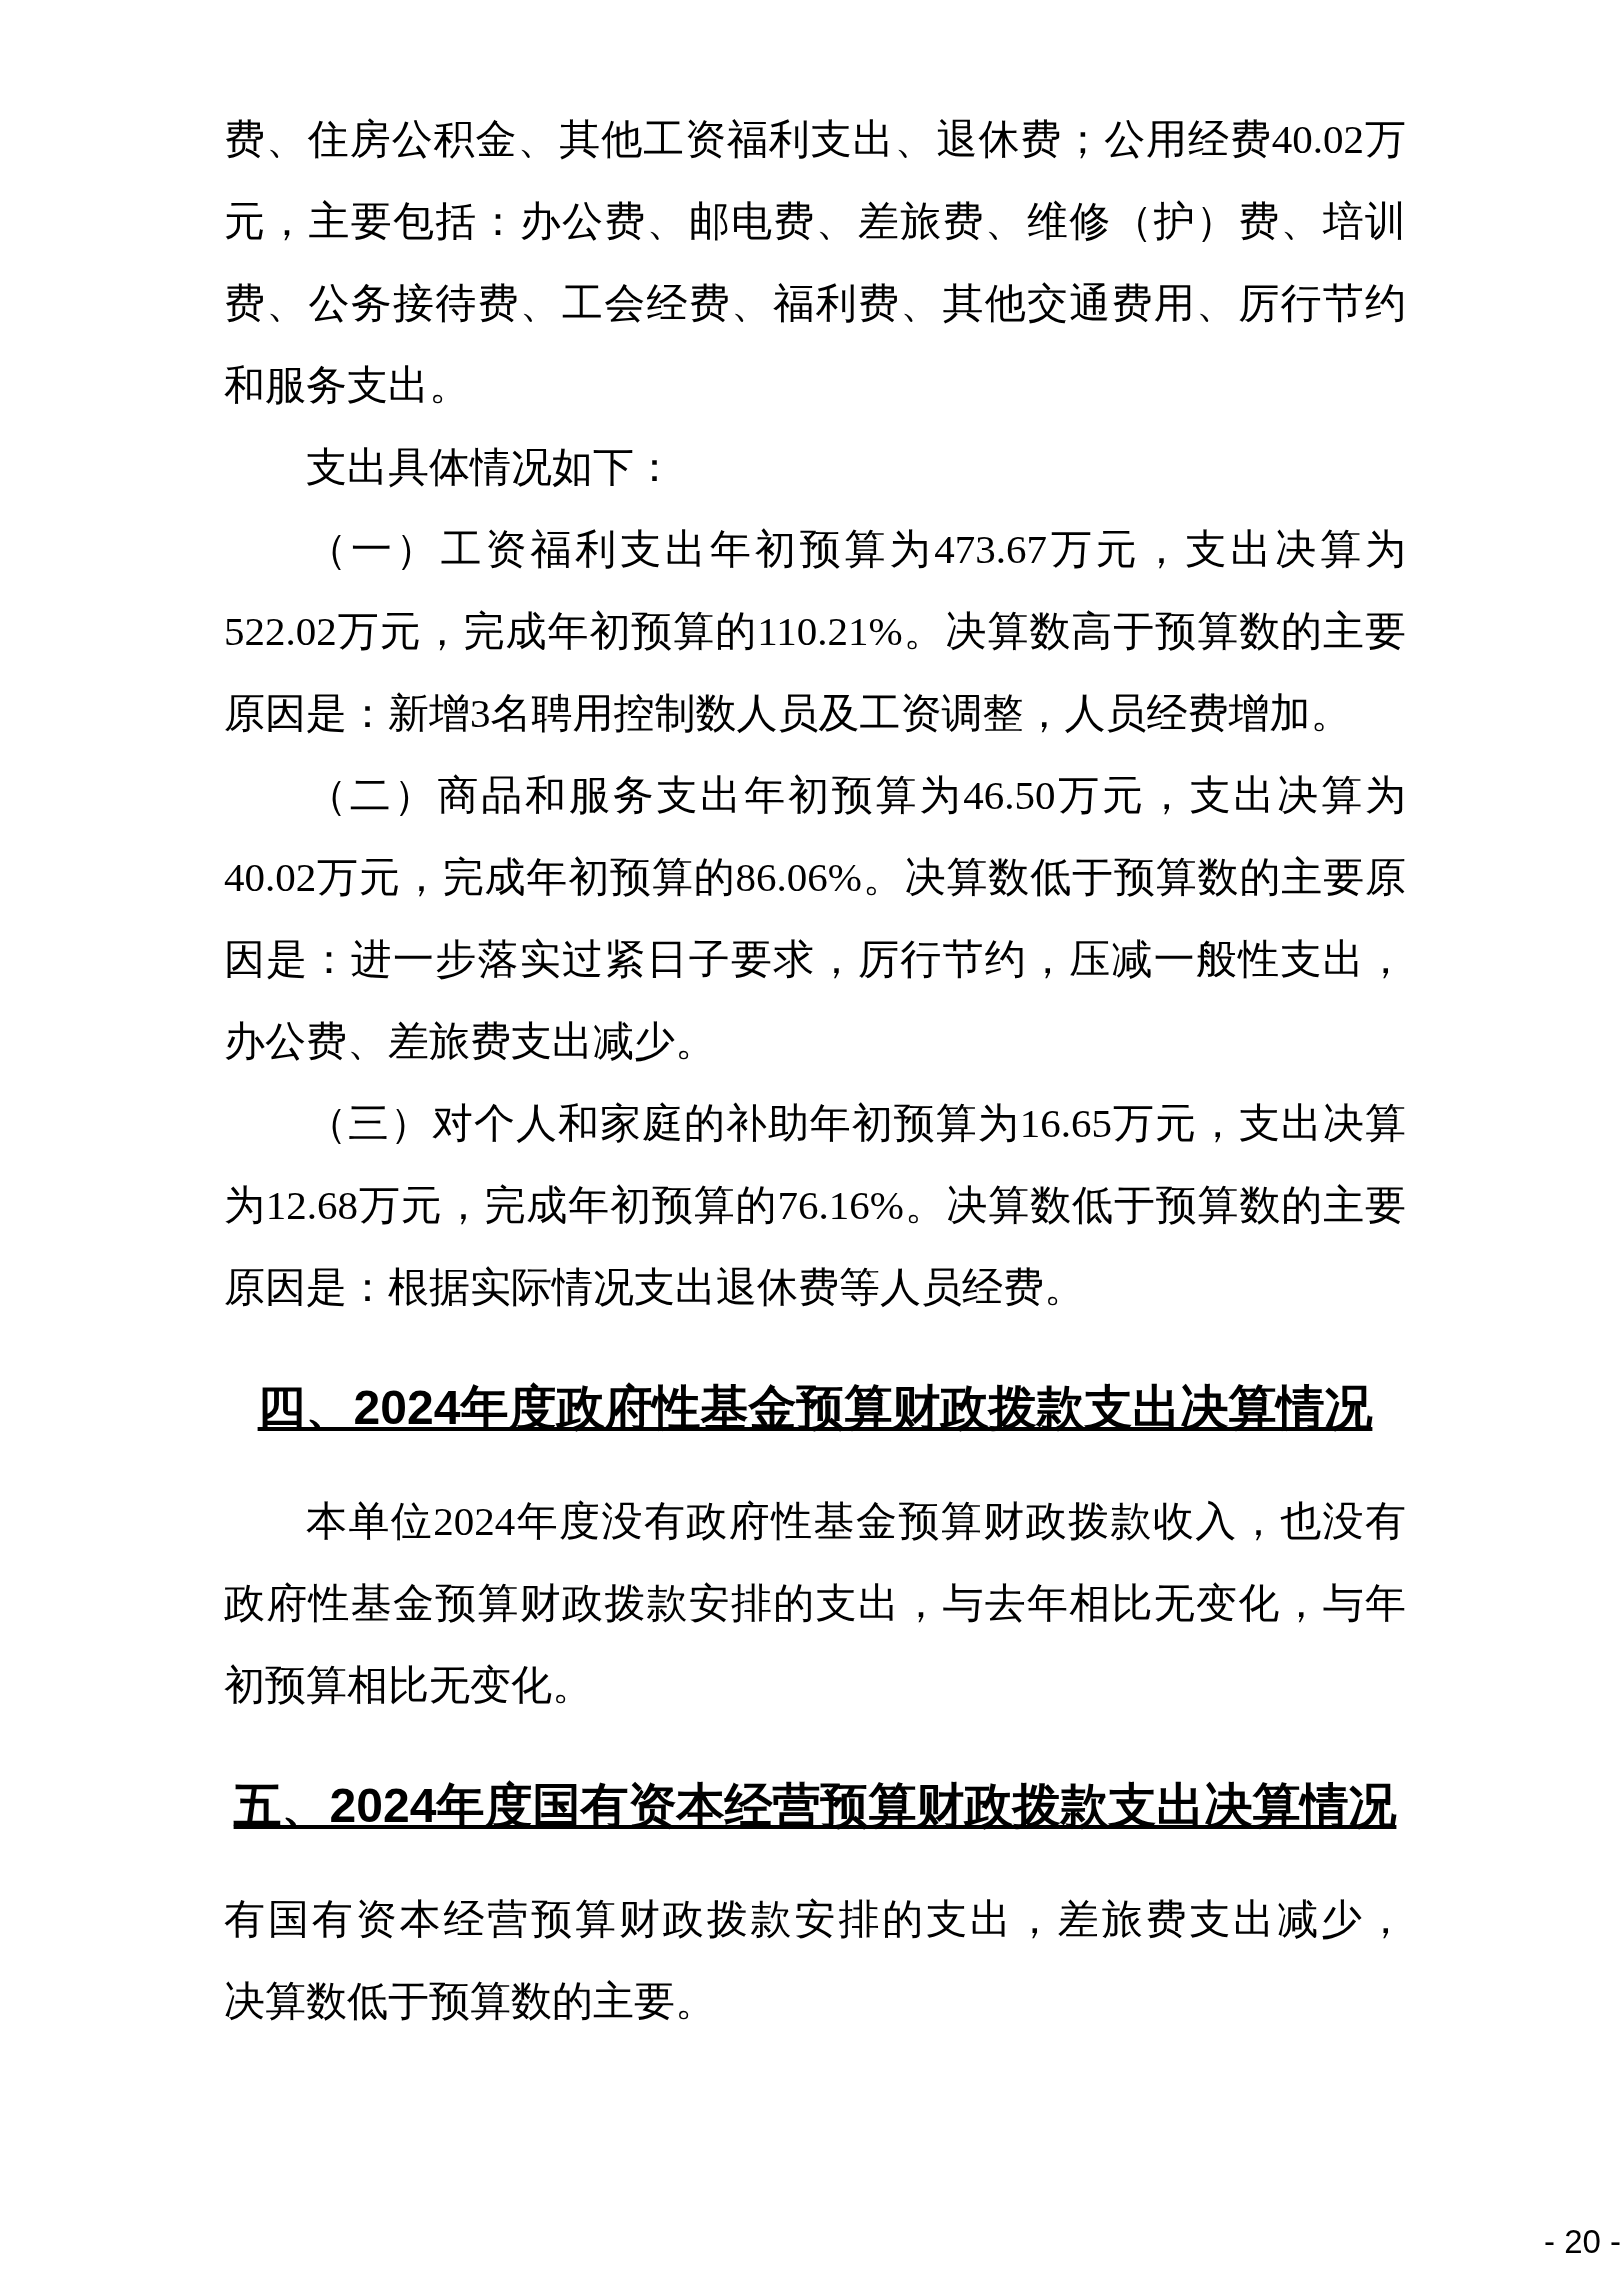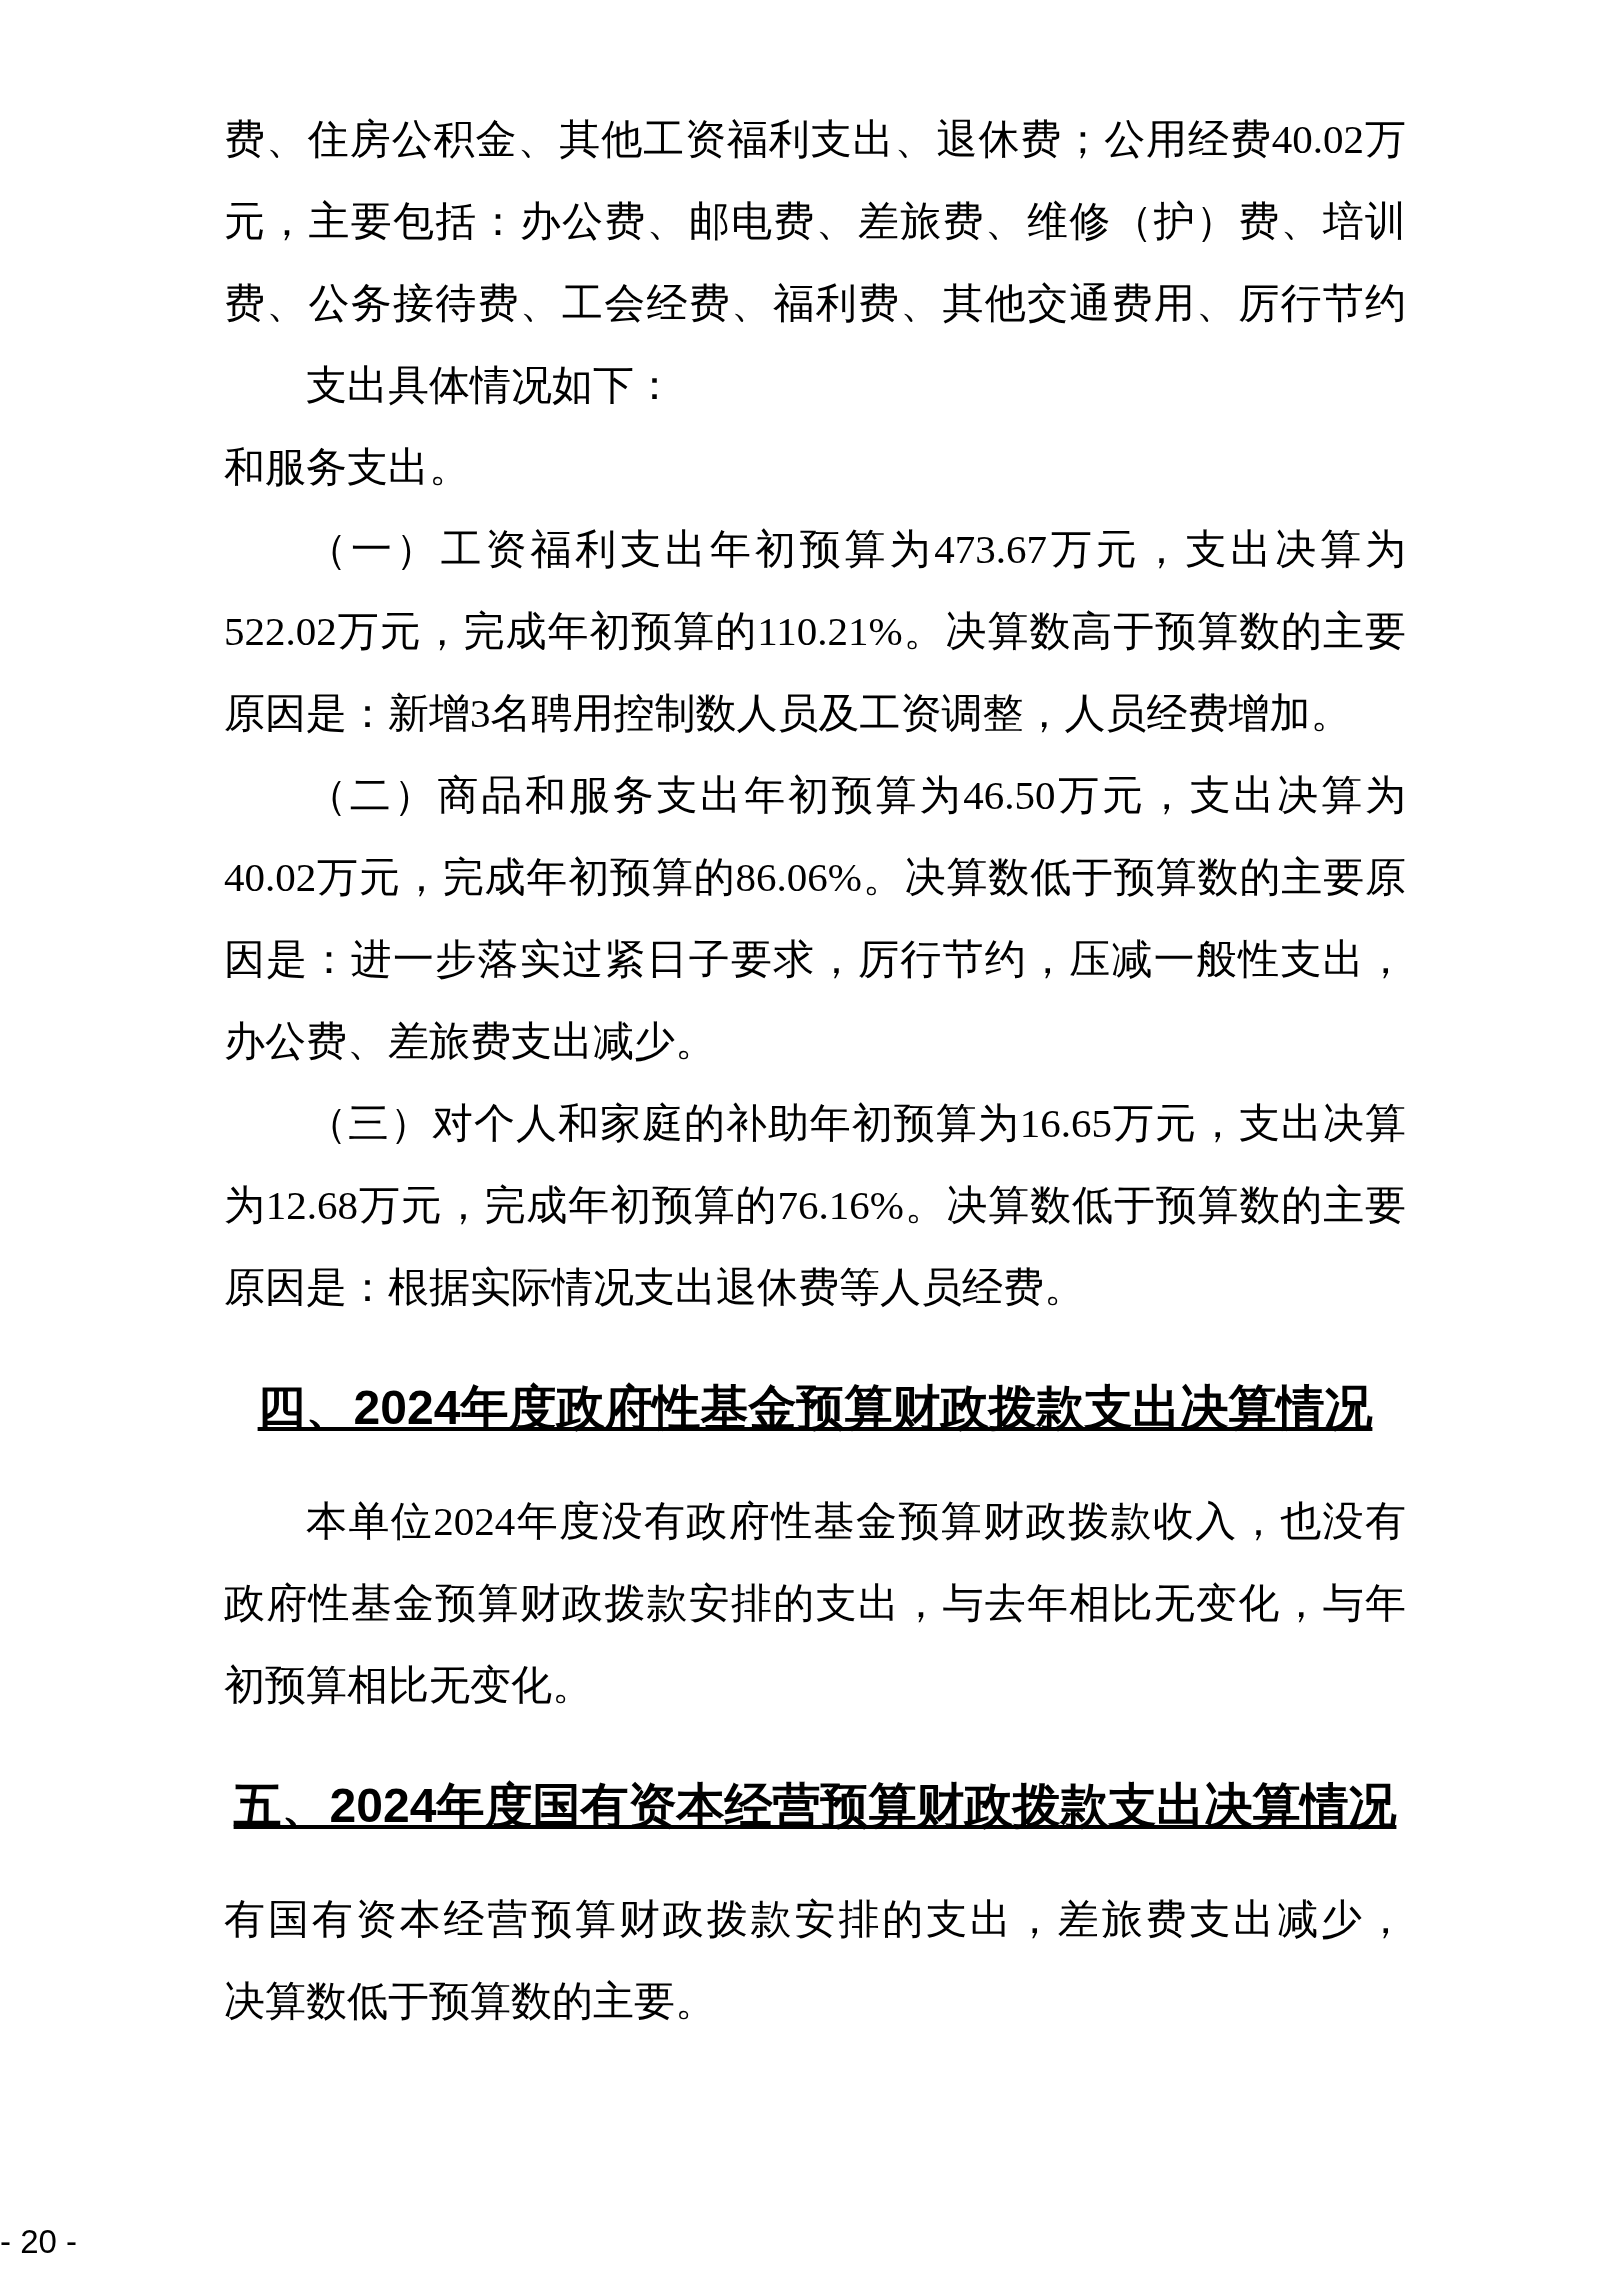--- a/index.html
+++ b/index.html
@@ -41,36 +41,36 @@
     font-size: 48px;
     text-align: center;
     white-space: nowrap;
     text-decoration: underline;
   }
   .footer {
     position: absolute;
     top: 2223px;
     left: 0;
     width: 100%;
-    text-align: left;
+    text-align: right;
     font-family: "Liberation Sans", "DejaVu Sans", sans-serif;
     font-size: 33px;
     color: #000000;
   }
 </style>
 </head>
 <body>
 
 <div class="page">
   <div class="content">
       <div class="line fill">费、住房公积金、其他工资福利支出、退休费；公用经费40.02万</div>
       <div class="line fill">元，主要包括：办公费、邮电费、差旅费、维修（护）费、培训</div>
       <div class="line fill">费、公务接待费、工会经费、福利费、其他交通费用、厉行节约</div>
+      <div class="line">和服务支出。</div>
       <div class="line indent">支出具体情况如下：</div>
-      <div class="line">和服务支出。</div>
       <div class="line fill indent">（一）工资福利支出年初预算为473.67万元，支出决算为</div>
       <div class="line fill">522.02万元，完成年初预算的110.21%。决算数高于预算数的主要</div>
       <div class="line">原因是：新增3名聘用控制数人员及工资调整，人员经费增加。</div>
       <div class="line fill indent">（二）商品和服务支出年初预算为46.50万元，支出决算为</div>
       <div class="line fill">40.02万元，完成年初预算的86.06%。决算数低于预算数的主要原</div>
       <div class="line fill">因是：进一步落实过紧日子要求，厉行节约，压减一般性支出，</div>
       <div class="line">办公费、差旅费支出减少。</div>
       <div class="line fill indent">（三）对个人和家庭的补助年初预算为16.65万元，支出决算</div>
       <div class="line fill">为12.68万元，完成年初预算的76.16%。决算数低于预算数的主要</div>
       <div class="line">原因是：根据实际情况支出退休费等人员经费。</div>

